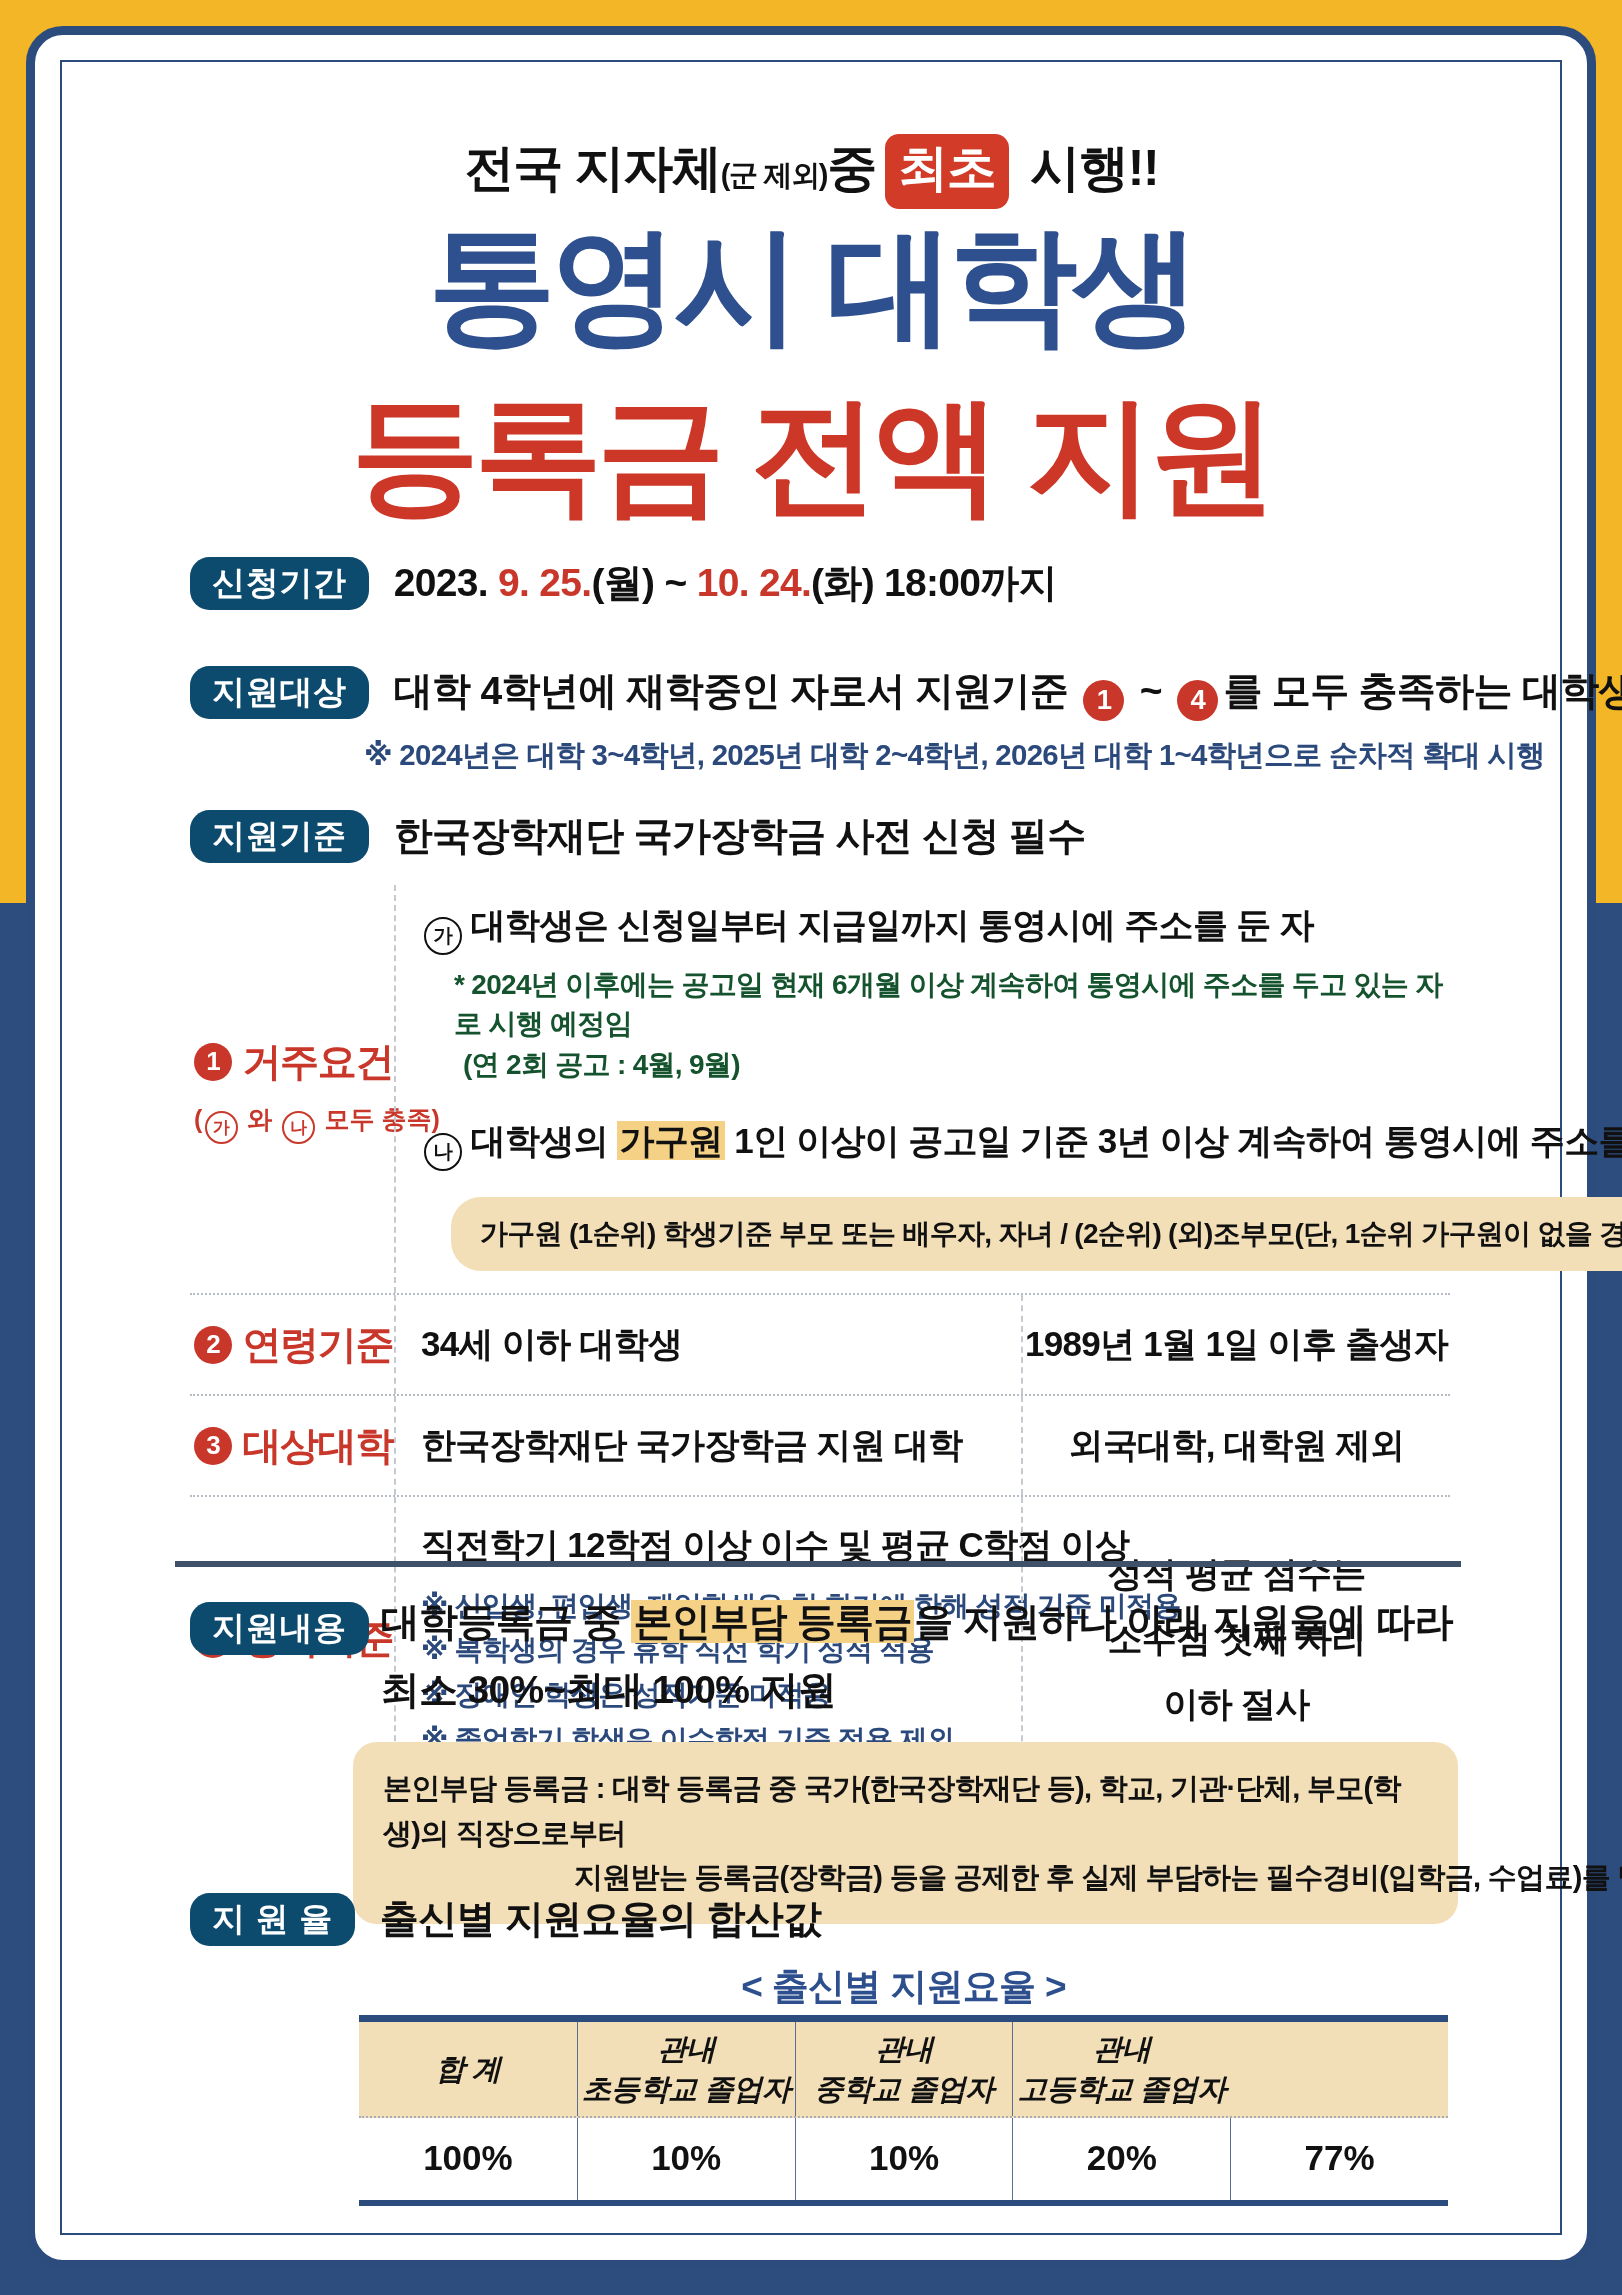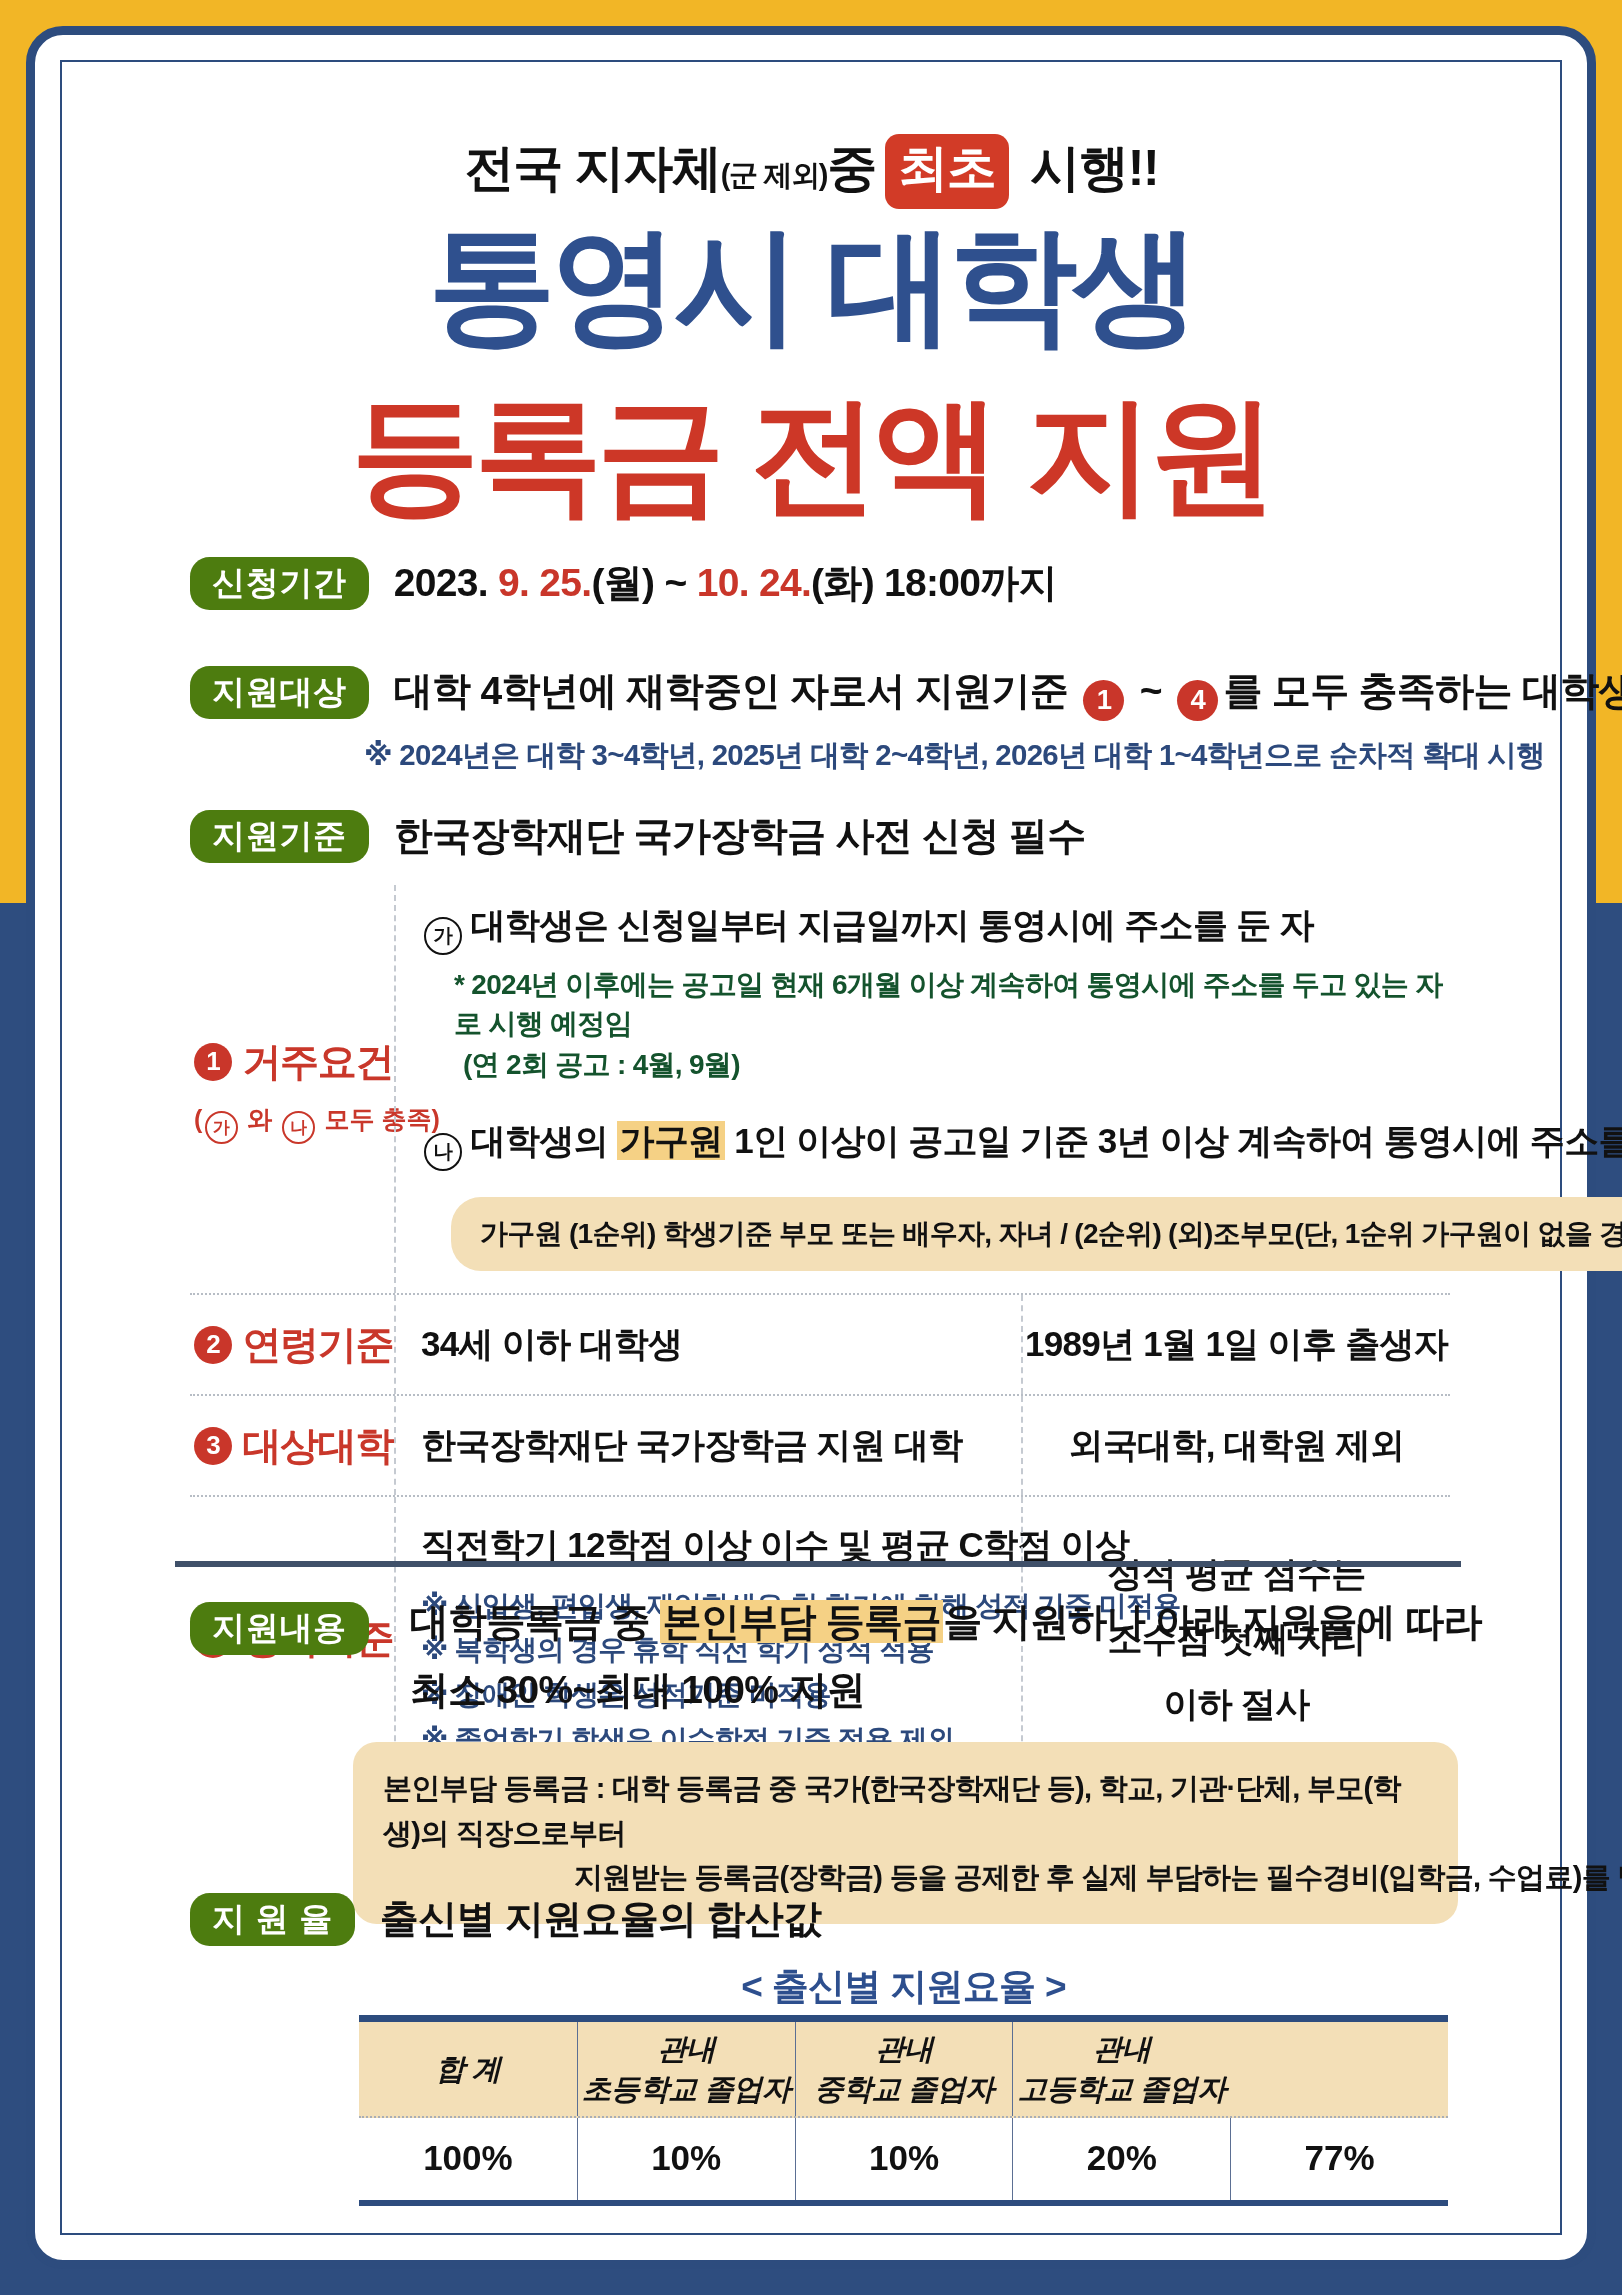--- a/index.html
+++ b/index.html
@@ -21,21 +21,21 @@
     font-size:50px;font-weight:900;letter-spacing:-1.3px;}
   .headline .paren{font-size:29px;font-weight:800;}
   .chip{display:inline-block;background:#d23b27;color:#fff;padding:1.3px 13px 6.5px;margin:0 9.2px;border-radius:14px;}
   .title{position:absolute;left:0;width:1623px;text-align:center;
     font-size:128px;font-weight:900;letter-spacing:-5.2px;line-height:1;}
   .title.t1{top:221px;color:#2f508e;}
   .title.t2{top:391px;color:#cd3727;}
 
   
   .row{position:absolute;left:190px;display:flex;align-items:center;gap:25px;}
-  .badge{background:#4d7c0f;color:#fff;font-size:33px;font-weight:800;
+  .badge{background:#0c4a6e;color:#fff;font-size:33px;font-weight:800;
     padding:4px 22px;border-radius:19.6px;letter-spacing:0.7px;white-space:nowrap;}
   .rowtext{font-size:39px;font-weight:800;letter-spacing:-0.7px;white-space:nowrap;}
   .red{color:#c9362a;}
   .cnum{display:inline-flex;width:41px;height:41px;border-radius:50%;background:#c9362a;color:#fff;
     align-items:center;justify-content:center;font-size:27.5px;font-weight:800;vertical-align:-5.2px;margin:0 5.2px;}
   .subnote{position:absolute;left:364px;top:736px;color:#2c497c;font-size:29.4px;font-weight:700;letter-spacing:-0.7px;}
 
   
   .ctable{position:absolute;left:190px;top:885px;width:1260px;}
   .crow{display:grid;grid-template-columns:204px 627px 429px;}
@@ -62,21 +62,21 @@
     font-size:28px;font-weight:600;width:fit-content;letter-spacing:-0.7px;white-space:nowrap;}
   .fam-box b{font-weight:800;}
   .mainline{display:flex;align-items:center;font-size:35px;font-weight:700;letter-spacing:-0.7px;white-space:nowrap;}
   .r2main,.r3main{padding-top:26px;padding-bottom:26px;}
   .gradetitle{font-size:35px;font-weight:700;letter-spacing:-0.7px;white-space:nowrap;margin:9.2px 0 14.4px;}
   .gnote{color:#2c497c;font-size:28px;font-weight:700;line-height:1.6;letter-spacing:-0.7px;white-space:nowrap;}
   .sideline{line-height:1.85;}
   .hr-solid{position:absolute;left:175px;top:1561px;width:1286px;height:5.9px;background:#3f5069;}
 
   
-  .content-row{position:absolute;left:190px;top:1602px;display:flex;align-items:flex-start;gap:41px;}
+  .content-row{position:absolute;left:190px;top:1602px;display:flex;align-items:flex-start;gap:12px;}
   .content-text{font-size:39px;font-weight:800;letter-spacing:-0.7px;line-height:1;}
   .content-text .l2{margin-top:29px;}
   .content-box{position:absolute;left:353px;top:1742px;width:1105px;box-sizing:border-box;
     background:#f3dfb7;border-radius:23.6px;padding:23.6px 30px;font-size:29px;font-weight:600;
     line-height:1.55;letter-spacing:-0.7px;}
   .content-box b{font-weight:800;}
   .content-box .bl2{margin-left:191px;white-space:nowrap;}
 
   
   .rate-row{position:absolute;left:190px;top:1892px;display:flex;align-items:center;gap:25px;}

